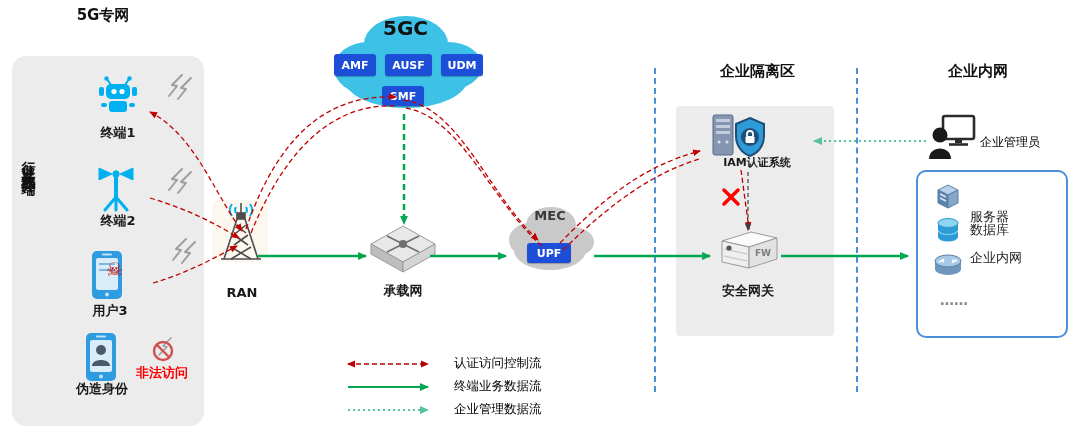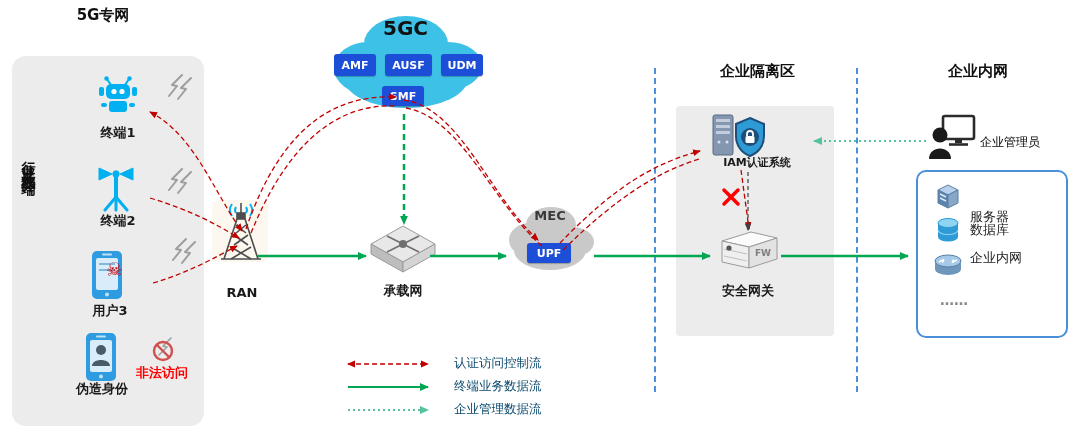--- a/index.html
+++ b/index.html
@@ -11,21 +11,21 @@
   .panel{background:#ececec;border-radius:14px;}
   .vlabel{writing-mode:vertical-rl;text-orientation:upright;font-weight:bold;font-size:14px;
           letter-spacing:3px;color:#111;}
   .node-box{background:#1d4ed8;color:#fff;font-weight:bold;font-size:11px;display:flex;
             align-items:center;justify-content:center;border-radius:3px;box-shadow:0 1px 1px rgba(0,0,0,.25);}
   .dmz-line{width:0;border-left:2px dashed #4a90d9;}
   .intranet-box{background:#fff;border:2px solid #4a90d9;border-radius:10px;}
   .res-lbl{font-size:13px;color:#222;font-weight:500;line-height:1.25;}
   .illegal{color:#ff0000;font-weight:bold;font-size:13px;text-align:left;}
   .legend-row{display:flex;align-items:center;gap:14px;height:23px;}
-  .legend-lbl{font-size:12.5px;color:#0c4a6e;}
+  .legend-lbl{font-size:12.5px;color:#000000;}
   svg{display:block;}
   .flows{position:absolute;left:0;top:0;z-index:5;pointer-events:none;}
   .ic{z-index:2;}
   .txt{z-index:3;}
   .top{z-index:6;}
 </style>
 </head>
 <body>
 
 <div class="canvas">

